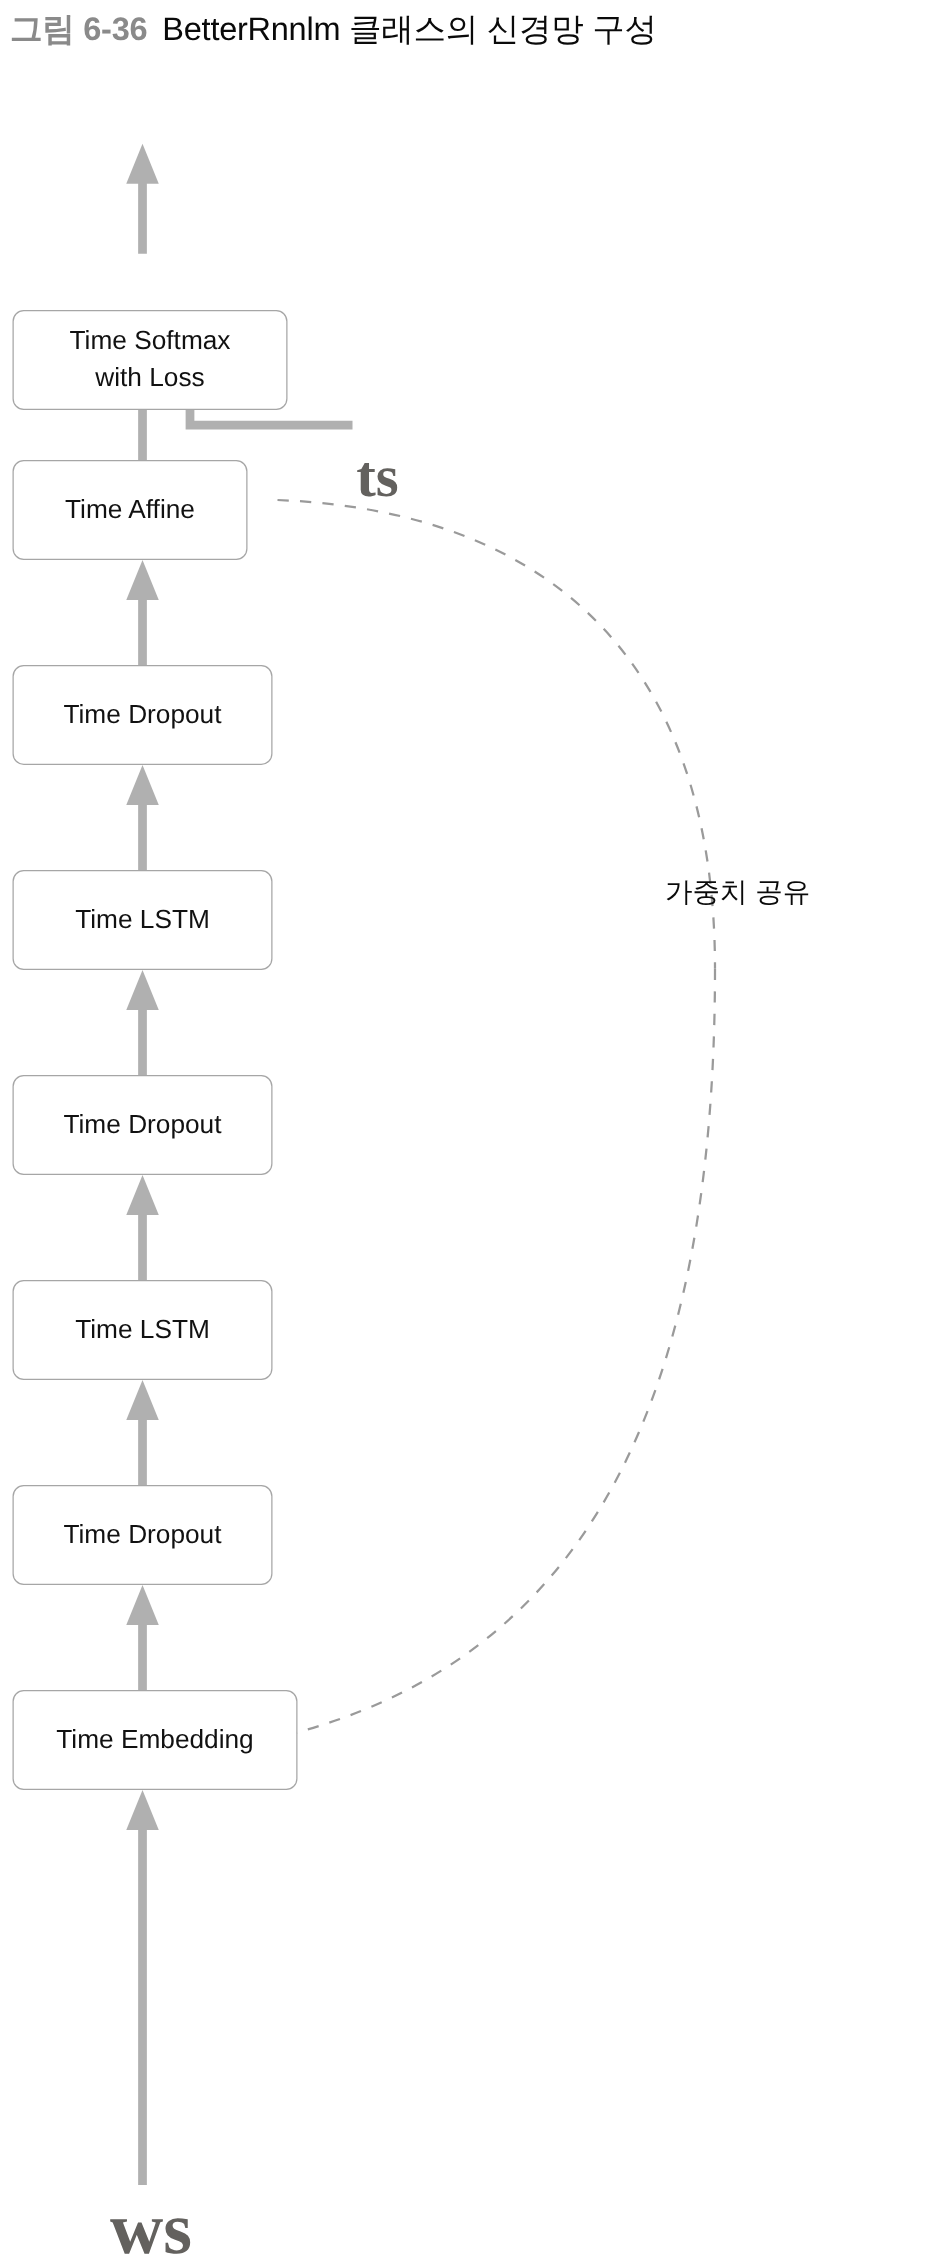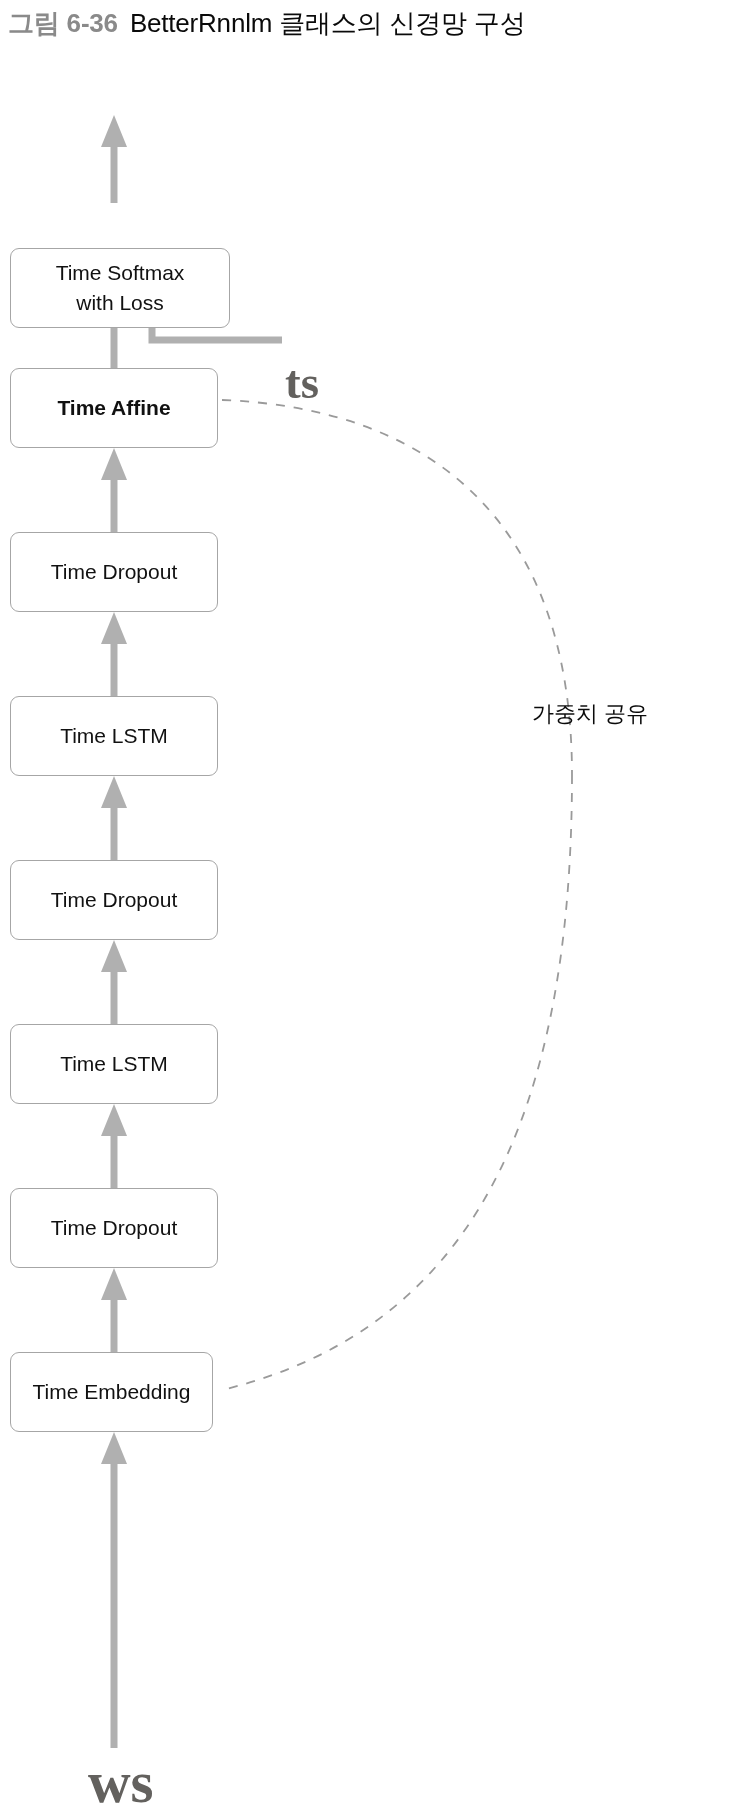--- a/index.html
+++ b/index.html
@@ -180,21 +180,21 @@
     <path d="M 572,775 C 572,1120 470,1330 222,1390" fill="none" stroke="#9a9a9a" stroke-width="1.8" stroke-dasharray="9 9"></path>
   </svg>
 
   <div class="layer-box" style="left:10px; top:203px; width:220px; height:80px;margin-top:45px;">
     <div>
       <span>Time Softmax</span><br>
       <span>with Loss</span>
     </div>
   </div>
 
-  <div class="layer-box" style="left:10px; top:368px; width:208px; height:80px;font-weight:bold;">
+  <div class="layer-box" style="left:10px; top:368px; width:188px; height:80px;">
     <span>Time Affine</span>
   </div>
 
   <div class="layer-box" style="left:10px; top:532px; width:208px; height:80px;">
     <span>Time Dropout</span>
   </div>
 
   <div class="layer-box" style="left:10px; top:696px; width:208px; height:80px;">
     <span>Time LSTM</span>
   </div>
@@ -204,21 +204,21 @@
   </div>
 
   <div class="layer-box" style="left:10px; top:1024px; width:208px; height:80px;">
     <span>Time LSTM</span>
   </div>
 
   <div class="layer-box" style="left:10px; top:1188px; width:208px; height:80px;">
     <span>Time Dropout</span>
   </div>
 
-  <div class="layer-box" style="left:10px; top:1352px; width:203px; height:80px;">
+  <div class="layer-box" style="left:10px; top:1352px; width:228px; height:80px;">
     <span>Time Embedding</span>
   </div>
 
 
   <div class="var-label" id="ts-label">ts</div>
 
   <div class="var-label" id="ws-label">ws</div>
 
   <div id="weight-share-label">가중치 공유</div>
 

